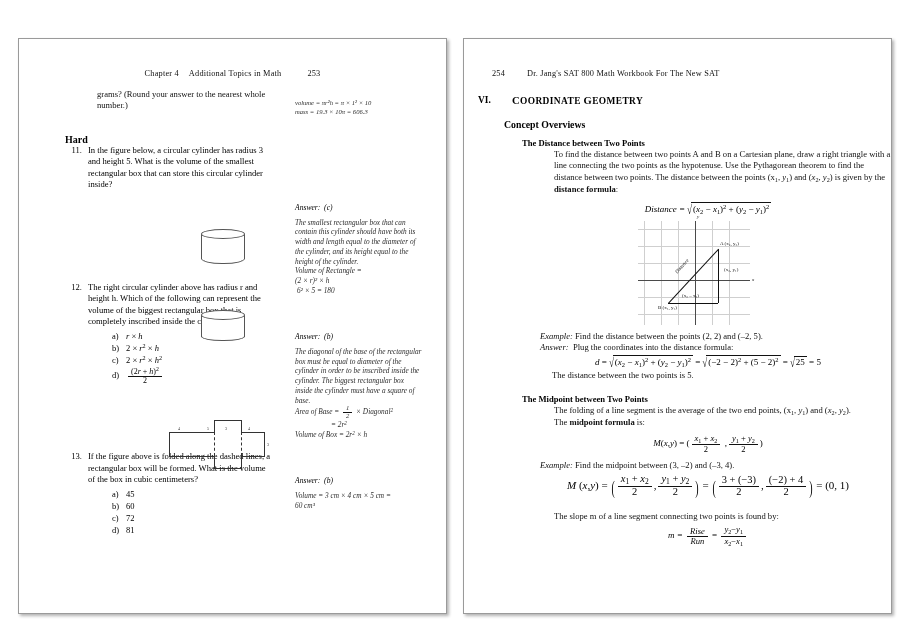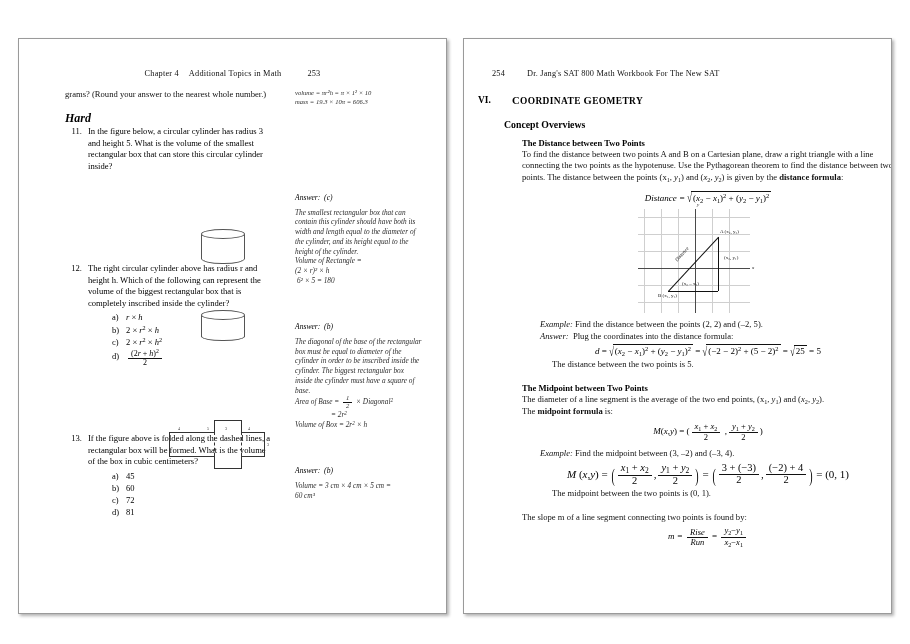--- a/index.html
+++ b/index.html
@@ -29,50 +29,50 @@
   }
   .page-inner { position: relative; width: 100%; height: 100%; }
 
   
   .hdr {
     font-size: 8.3px;
     letter-spacing: 0.2px;
     color: #111;
     white-space: nowrap;
   }
-  .body-txt { font-size: 8.6px; line-height: 1.32; color: #111; }
+  .body-txt { font-size: 8.6px; line-height: 1.32; color: #111; margin-left: 32px; }
   .ital { font-style: italic; }
   .bold { font-weight: bold; }
   .sub { font-size: 0.72em; vertical-align: -0.28em; }
   .sup { font-size: 0.72em; vertical-align: 0.45em; }
 
   
   .l-header {
     position: absolute; top: 30px; left: 0; width: 100%;
     text-align: center;
   }
   .l-header .t1 { margin-right: 10px; }
   .l-header .pg { margin-left: 26px; }
 
   .l-col-main { position: absolute; left: 46px; top: 50px; width: 208px; }
-  .l-col-side { position: absolute; left: 276px; top: 50px; width: 128px; }
+  .l-col-side { position: absolute; left: 276px; top: 60px; width: 128px; }
 
   .q-block { position: relative; margin-bottom: 0; }
   .q-num {
     position: absolute; left: 0; top: 0; width: 17px;
     text-align: right; font-size: 8.6px;
   }
   .q-text { margin-left: 23px; font-size: 8.6px; line-height: 1.34; }
   .choices { margin-left: 47px; margin-top: 2px; font-size: 8.5px; line-height: 1.42; }
   .choices .ch { display: block; white-space: nowrap; }
   .choices .lab { display: inline-block; width: 14px; }
 
   .hard-hd {
-    font-style: italic; font-weight: bold; font-size: 12px;
-    margin: 11px 0 0 0;
+    font-weight: bold; font-size: 10px;
+    margin: 22px 0 0 0;
   }
 
   .ans-hd { font-style: italic; font-size: 7.6px; margin-bottom: 6px; }
   .ans-body {
     font-style: italic; font-size: 7.3px; line-height: 1.34;
     color: #2e2e2e;
   }
 
   
   .cyl { position: relative; }
@@ -364,39 +364,38 @@
           =
           <span class="radsign">√</span><span class="radical">25</span>
           = <span>5</span>
         </div>
         <div class="body-txt indent2">The distance between the two points is 5.</div>
       </div>
 
       <div class="indent1" style="margin-top:13px;">
         <div class="sub-hd">The Midpoint between Two Points</div>
         <div class="body-txt">
-          <span>The diameter of a line segment is the average of the two end points, (x</span><span class="sub">1</span>, <span class="ital">y</span><span class="sub">1</span>) and (<span class="ital">x</span><span class="sub">2</span>, <span class="ital">y</span><span class="sub">2</span><span>).</span><br>
+          <span>The folding of a line segment is the average of the two end points, (x</span><span class="sub">1</span>, <span class="ital">y</span><span class="sub">1</span>) and (<span class="ital">x</span><span class="sub">2</span>, <span class="ital">y</span><span class="sub">2</span><span>).</span><br>
           <span>The </span><span class="bold">midpoint formula</span><span> is:</span>
         </div>
 
         <div class="formula" style="margin-top:5px;">
           <span class="ital">M</span>(<span class="ital">x</span>,<span class="ital">y</span>) = (<span class="frac"><span class="num"><span class="ital">x</span><span class="sub">1</span> + <span class="ital">x</span><span class="sub">2</span></span><span class="den">2</span></span> ,<span class="frac"><span class="num"><span class="ital">y</span><span class="sub">1</span> + <span class="ital">y</span><span class="sub">2</span></span><span class="den">2</span></span>)
         </div>
 
         <div class="body-txt indent1" style="margin-top:6px;">
           <span class="ital">Example:</span> <span>Find the midpoint between (3, –2) and (–3, 4).</span>
         </div>
         <div class="formula" style="margin:3px 0 1px 0; font-size:11px;">
           <span class="ital">M</span> (<span class="ital">x</span>,<span class="ital">y</span>) =
           <span class="paren-big">(</span><span class="frac"><span class="num"><span class="ital">x</span><span class="sub">1</span> + <span class="ital">x</span><span class="sub">2</span></span><span class="den">2</span></span>,<span class="frac"><span class="num"><span class="ital">y</span><span class="sub">1</span> + <span class="ital">y</span><span class="sub">2</span></span><span class="den">2</span></span><span class="paren-big">)</span>
           =
           <span class="paren-big">(</span><span class="frac"><span class="num">3 + (−3)</span><span class="den">2</span></span>,<span class="frac"><span class="num">(−2) + 4</span><span class="den">2</span></span><span class="paren-big">)</span>
           <span>= (0, 1)</span>
         </div>
-        <div class="body-txt indent2">The midpoint between the two points is (0, 1).</div>
       </div>
 
       <div class="indent1" style="margin-top:13px;">
         <div class="body-txt">The slope m of a line segment connecting two points is found by:</div>
         <div class="formula" style="margin-top:3px;">
           <span class="ital">m =</span>
           <span class="frac"><span class="num ital">Rise</span><span class="den ital">Run</span></span>
           =
           <span class="frac"><span class="num"><span class="ital">y</span><span class="sub">2</span>−<span class="ital">y</span><span class="sub">1</span></span><span class="den"><span class="ital">x</span><span class="sub">2</span>−<span class="ital">x</span><span class="sub">1</span></span></span>
         </div>

